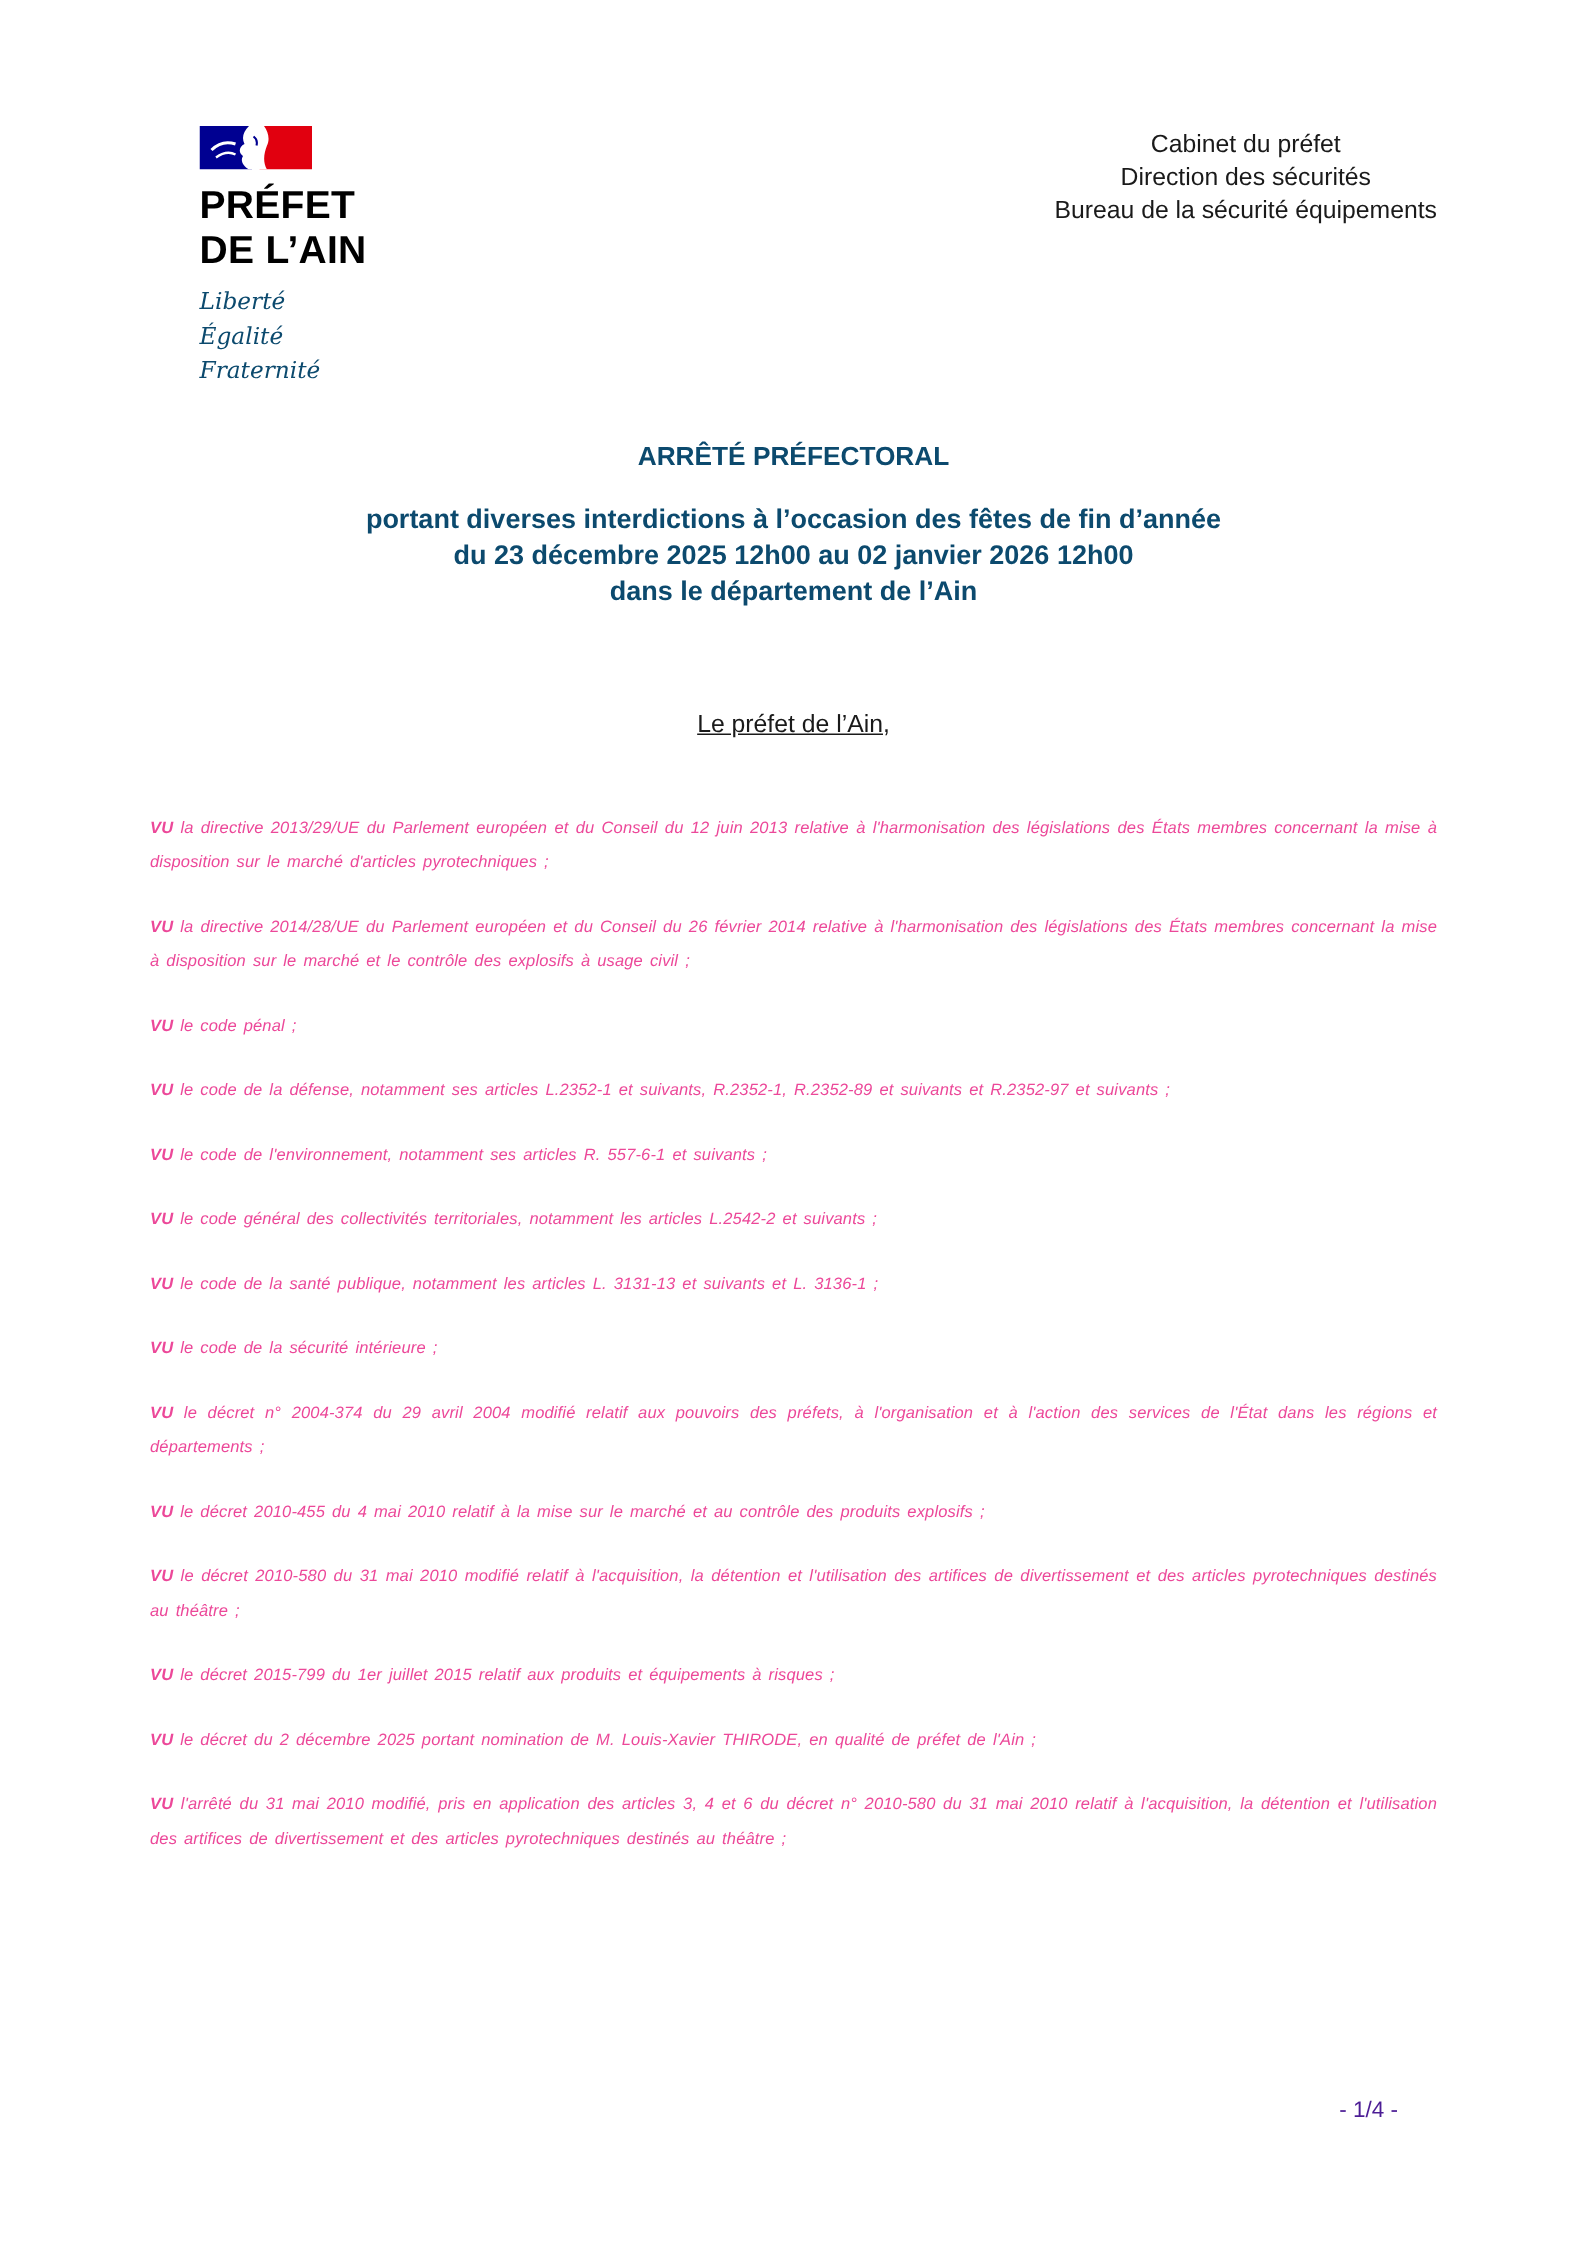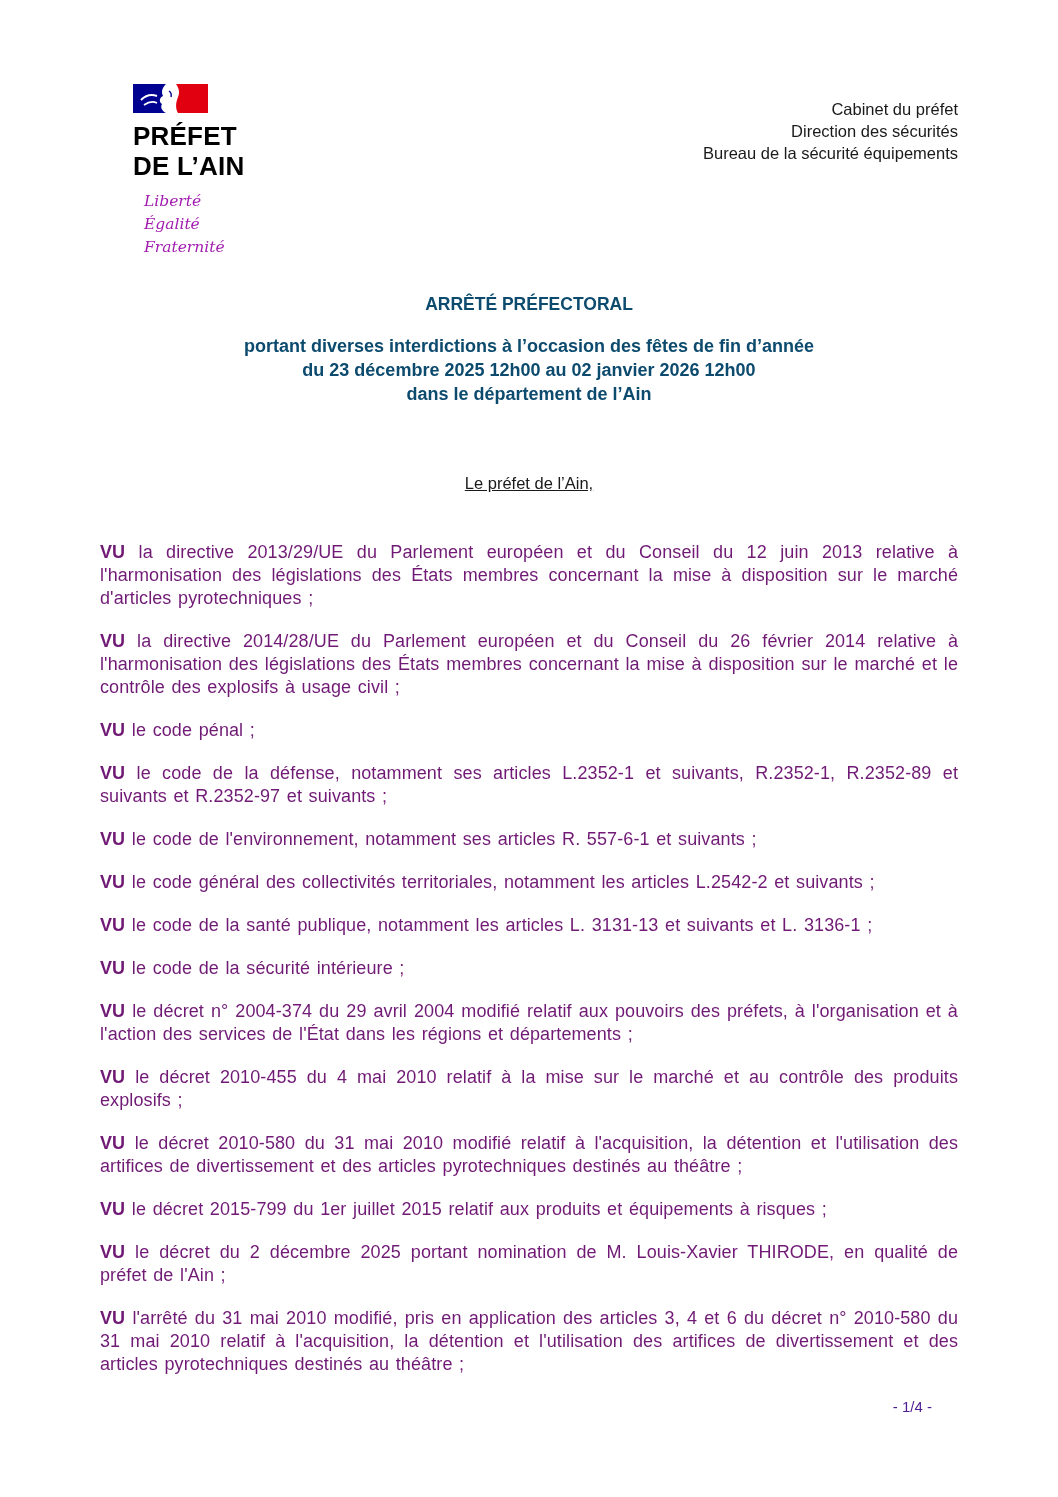--- a/index.html
+++ b/index.html
@@ -32,34 +32,32 @@
     line-height: 30px;
     letter-spacing: 0.2px;
     color: #000;
   }
   .motto {
     margin-top: 9px;
     font-family: "DejaVu Serif", serif;
     font-style: italic;
     font-size: 15.5px;
     line-height: 23px;
-    color: #a21caf;
-    margin-left: 11px;
+    color: #0c4a6e;
   }
 
   
   .header-right {
     position: absolute;
     top: 85px;
     right: 100px;
-    text-align: right;
+    text-align: center;
     font-size: 16.5px;
     line-height: 22px;
     color: #1a1a1a;
-    margin-top: 13px;
   }
 
   
   .title-block {
     position: absolute;
     top: 293px;
     left: 0;
     width: 1058px;
     text-align: center;
     color: #0c4a6e;
@@ -89,26 +87,27 @@
 
   
   .body-text {
     position: absolute;
     top: 541px;
     left: 100px;
     width: 858px;
   }
   .vu-para {
     margin: 0 0 20px 0;
-    font-size: 18px;
+    font-size: 11px;
     line-height: 23px;
     letter-spacing: 0.1px;
     word-spacing: 1.5px;
     text-align: justify;
-    color: #701a75;
+    color: #ec4899;
+    font-style: italic;
   }
   .vu-para strong { font-weight: 700; }
 
   
   .footer {
     position: absolute;
     top: 1398px;
     right: 126px;
     font-size: 15px;
     color: #4c1d95;

